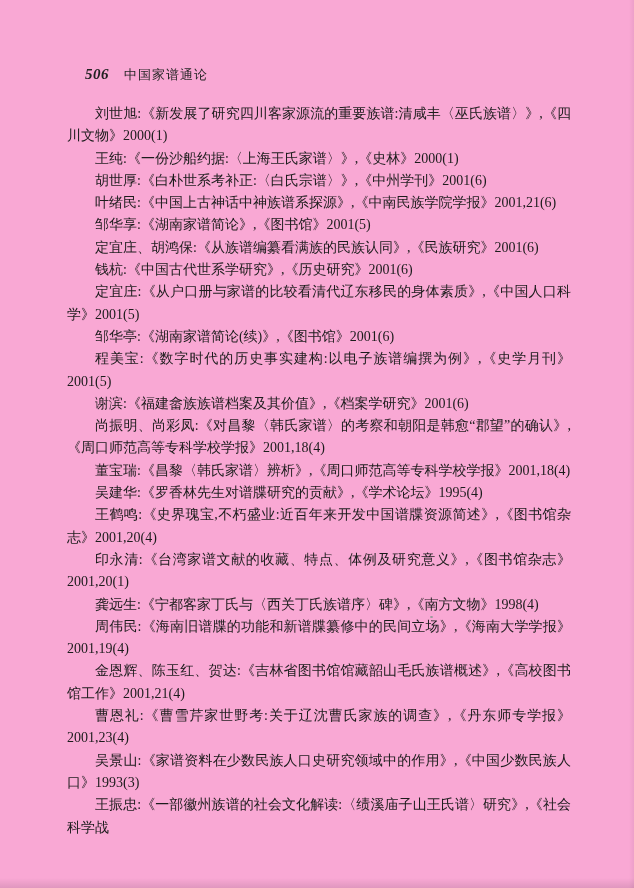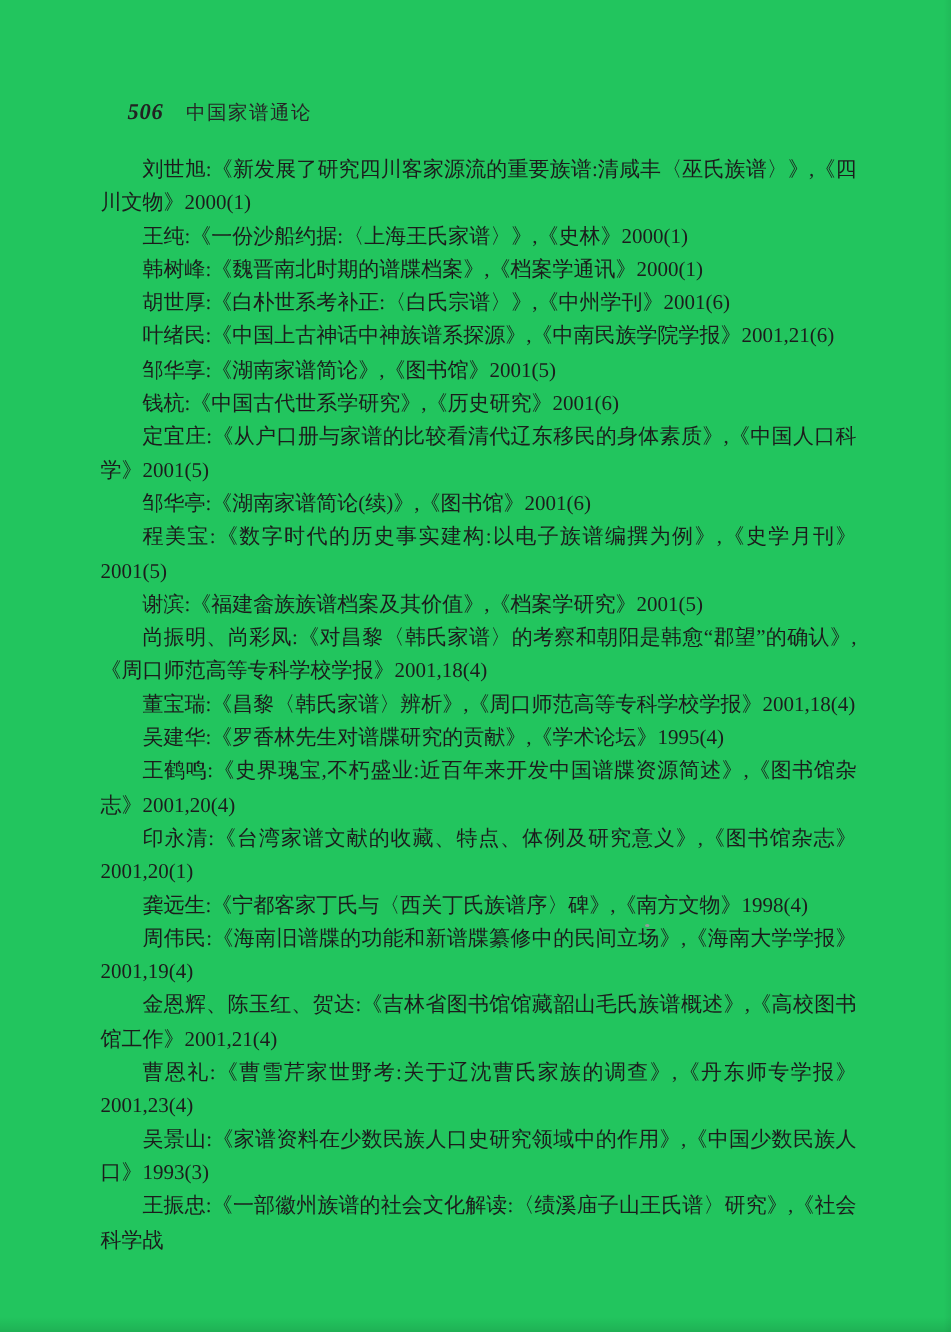--- a/index.html
+++ b/index.html
@@ -4,21 +4,21 @@
 <style>
   html, body {
     margin: 0;
     padding: 0;
     background: #ffffff;
   }
   .page {
     position: relative;
     width: 634px;
     height: 888px;
-    background: #22c55e;
+    background: #f9a8d4;
     overflow: hidden;
     font-family: "Liberation Serif", "DejaVu Serif", serif;
     color: #1c1c1c;
   }
   
   .page::after {
     content: "";
     position: absolute;
     left: 0; right: 0; bottom: 0;
     height: 10px;
@@ -85,29 +85,29 @@
 <div class="page">
 
   <div class="running-head">
     <span class="folio">506</span>
     <span class="book-title">中国家谱通论</span>
   </div>
 
   <div class="bib">
     <p>刘世旭:《新发展了研究四川客家源流的重要族谱:清咸丰〈巫氏族谱〉》,《四川文物》2000(1)</p>
     <p>王纯:《一份沙船约据:〈上海王氏家谱〉》,《史林》2000(1)</p>
-    <p>韩树峰:《魏晋南北时期的谱牒档案》,《档案学通讯》2000(1)</p>
     <p>胡世厚:《白朴世系考补正:〈白氏宗谱〉》,《中州学刊》2001(6)</p>
     <p>叶绪民:《中国上古神话中神族谱系探源》,《中南民族学院学报》2001,21(6)</p>
     <p>邹华享:《湖南家谱简论》,《图书馆》2001(5)</p>
+    <p>定宜庄、胡鸿保:《从族谱编纂看满族的民族认同》,《民族研究》2001(6)</p>
     <p>钱杭:《中国古代世系学研究》,《历史研究》2001(6)</p>
     <p>定宜庄:《从户口册与家谱的比较看清代辽东移民的身体素质》,《中国人口科学》2001(5)</p>
     <p>邹华亭:《湖南家谱简论(续)》,《图书馆》2001(6)</p>
     <p>程美宝:《数字时代的历史事实建构:以电子族谱编撰为例》,《史学月刊》2001(5)</p>
-    <p>谢滨:《福建畲族族谱档案及其价值》,《档案学研究》2001(5)</p>
+    <p>谢滨:《福建畲族族谱档案及其价值》,《档案学研究》2001(6)</p>
     <p>尚振明、尚彩凤:《对昌黎〈韩氏家谱〉的考察和朝阳是韩愈“郡望”的确认》,《周口师范高等专科学校学报》2001,18(4)</p>
     <p>董宝瑞:《昌黎〈韩氏家谱〉辨析》,《周口师范高等专科学校学报》2001,18(4)</p>
     <p>吴建华:《罗香林先生对谱牒研究的贡献》,《学术论坛》1995(4)</p>
     <p>王鹤鸣:《史界瑰宝,不朽盛业:近百年来开发中国谱牒资源简述》,《图书馆杂志》2001,20(4)</p>
     <p>印永清:《台湾家谱文献的收藏、特点、体例及研究意义》,《图书馆杂志》2001,20(1)</p>
     <p>龚远生:《宁都客家丁氏与〈西关丁氏族谱序〉碑》,《南方文物》1998(4)</p>
     <p>周伟民:《海南旧谱牒的功能和新谱牒纂修中的民间立场》,《海南大学学报》2001,19(4)</p>
     <p>金恩辉、陈玉红、贺达:《吉林省图书馆馆藏韶山毛氏族谱概述》,《高校图书馆工作》2001,21(4)</p>
     <p>曹恩礼:《曹雪芹家世野考:关于辽沈曹氏家族的调查》,《丹东师专学报》2001,23(4)</p>
     <p>吴景山:《家谱资料在少数民族人口史研究领域中的作用》,《中国少数民族人口》1993(3)</p>

